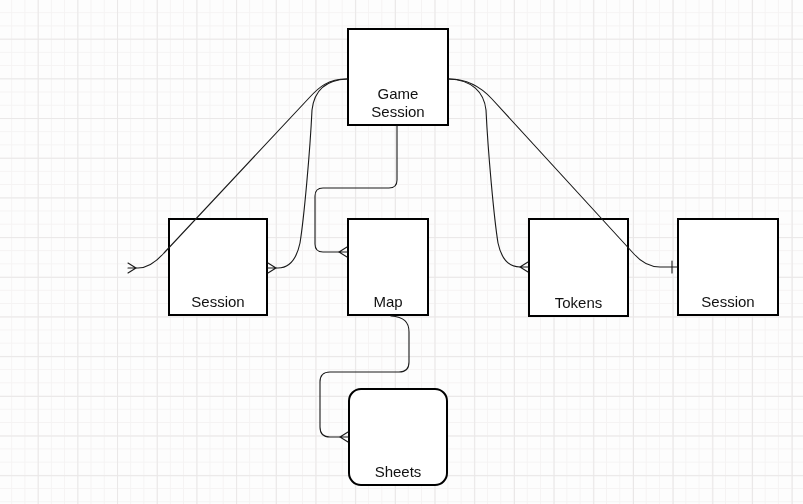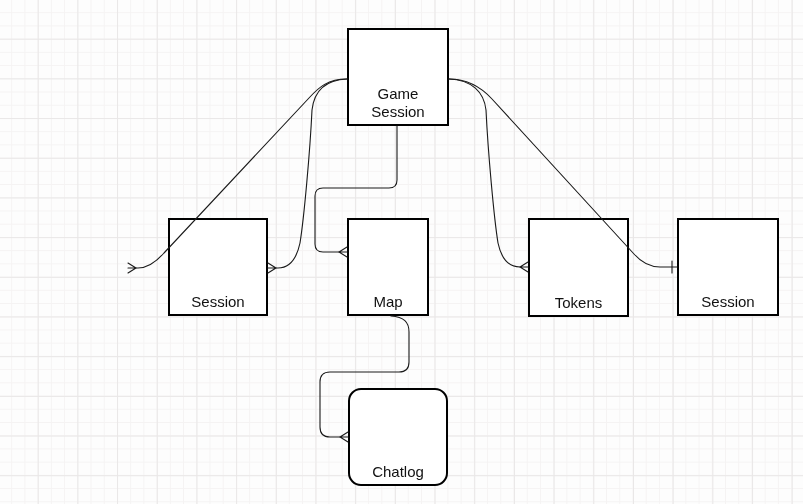--- a/index.html
+++ b/index.html
@@ -61,21 +61,21 @@
 
   <div class="node" style="left:528px;top:218px;width:101px;height:99px;">
     <span>Tokens</span>
   </div>
 
   <div class="node" style="left:677px;top:218px;width:102px;height:98px;">
     <span>Session</span>
   </div>
 
   <div class="node rounded" style="left:348px;top:388px;width:100px;height:98px;">
-    <span>Chatlog</span>
+    <span>Sheets</span>
   </div>
 
   <svg class="edge-layer" width="803" height="504" viewBox="0 0 803 504">
 
     <path d="M347,79 C328,79 319,87 309,98 L164,253 C156,262 148,268 138,268 L136,268"></path>
     <path d="M136,268 L128,263 M136,268 L128,273 M136,268 L128,268"></path>
 
     <path d="M347,79 C325,80 314,92 312,110 C310,152 304,218 300,243 C297,257 291,268 278,268 L276,268"></path>
     <path d="M276,268 L268,263 M276,268 L268,273 M276,268 L268,268"></path>
 

